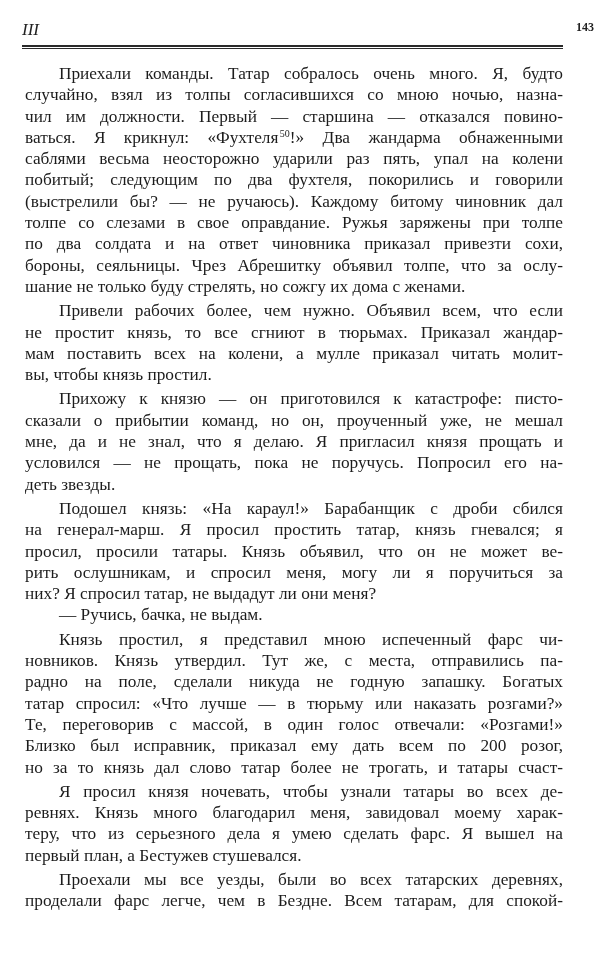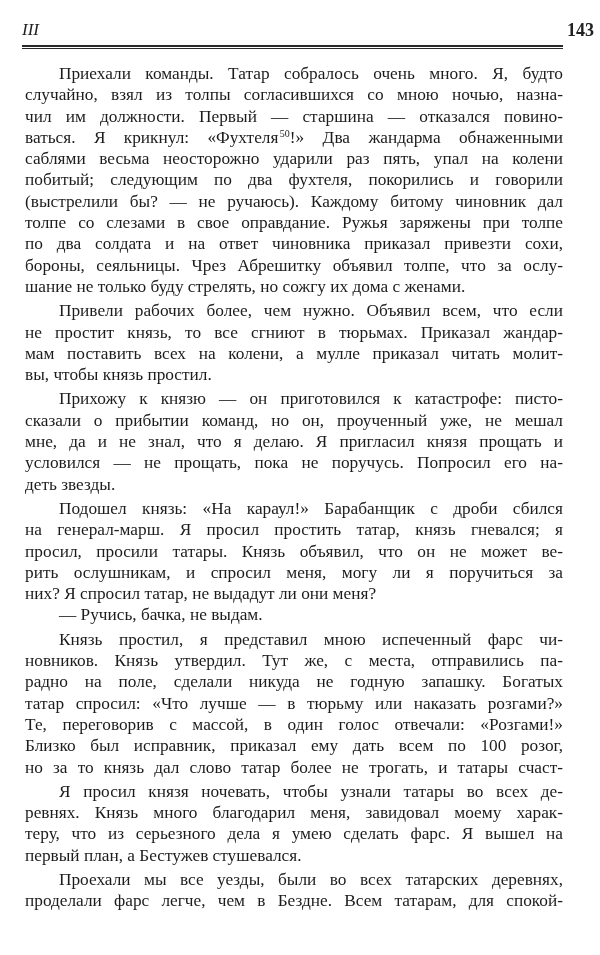--- a/index.html
+++ b/index.html
@@ -2,21 +2,21 @@
 <html><head>
 <meta charset="utf-8">
 <style>
   html, body { margin:0; padding:0; background:#ffffff; }
   body { width:600px; height:955px; position:relative; overflow:hidden;
          font-family:"DejaVu Serif","Liberation Serif",serif; color:#1c1c1c; }
   .header { position:absolute; left:22px; top:18px; width:556px; height:24px; }
   .running-head { position:absolute; left:0; right:0; top:2px; text-align:left;
                   font-family:"Liberation Serif",serif; font-style:italic; font-size:17px; color:#222; }
   .page-number { position:absolute; right:-16px; top:2px; font-family:"Liberation Serif",serif;
-                 font-weight:bold; font-size:18px; color:#222; }
+                 font-weight:bold; font-size:12px; color:#222; }
   .rule { position:absolute; left:22px; top:45px; width:541px; height:4px;
           border-top:2px solid #2a2a2a; border-bottom:1px solid #2a2a2a; box-sizing:border-box; }
   .body-text { position:absolute; left:25px; top:63px; width:538px; font-family:"Liberation Serif",serif; font-size:17.3px;
                line-height:21.3px; text-align:justify; }
   .line { display:block; white-space:nowrap; text-align-last:justify; text-align:justify; height:21.3px; }
   .line.last { text-align-last:left; }
   .line.indent { padding-left:34px; }
   .gap { height:3px; display:block; }
   sup { font-size:10px; line-height:0; vertical-align:6px; }
 </style>
@@ -75,21 +75,21 @@
     <span class="line indent last">— Ручись, бачка, не выдам.</span>
   </div>
   <span class="gap"></span>
 
   <div>
     <span class="line indent">Князь простил, я представил мною испеченный фарс чи-</span>
     <span class="line">новников. Князь утвердил. Тут же, с места, отправились па-</span>
     <span class="line">радно на поле, сделали никуда не годную запашку. Богатых</span>
     <span class="line">татар спросил: «Что лучше — в тюрьму или наказать розгами?»</span>
     <span class="line">Те, переговорив с массой, в один голос отвечали: «Розгами!»</span>
-    <span class="line">Близко был исправник, приказал ему дать всем по 100 розог,</span>
+    <span class="line">Близко был исправник, приказал ему дать всем по 200 розог,</span>
     <span class="line">но за то князь дал слово татар более не трогать, и татары счаст-</span>
   </div>
   <span class="gap"></span>
 
   <div>
     <span class="line indent">Я просил князя ночевать, чтобы узнали татары во всех де-</span>
     <span class="line">ревнях. Князь много благодарил меня, завидовал моему харак-</span>
     <span class="line">теру, что из серьезного дела я умею сделать фарс. Я вышел на</span>
     <span class="line last">первый план, а Бестужев стушевался.</span>
   </div>

